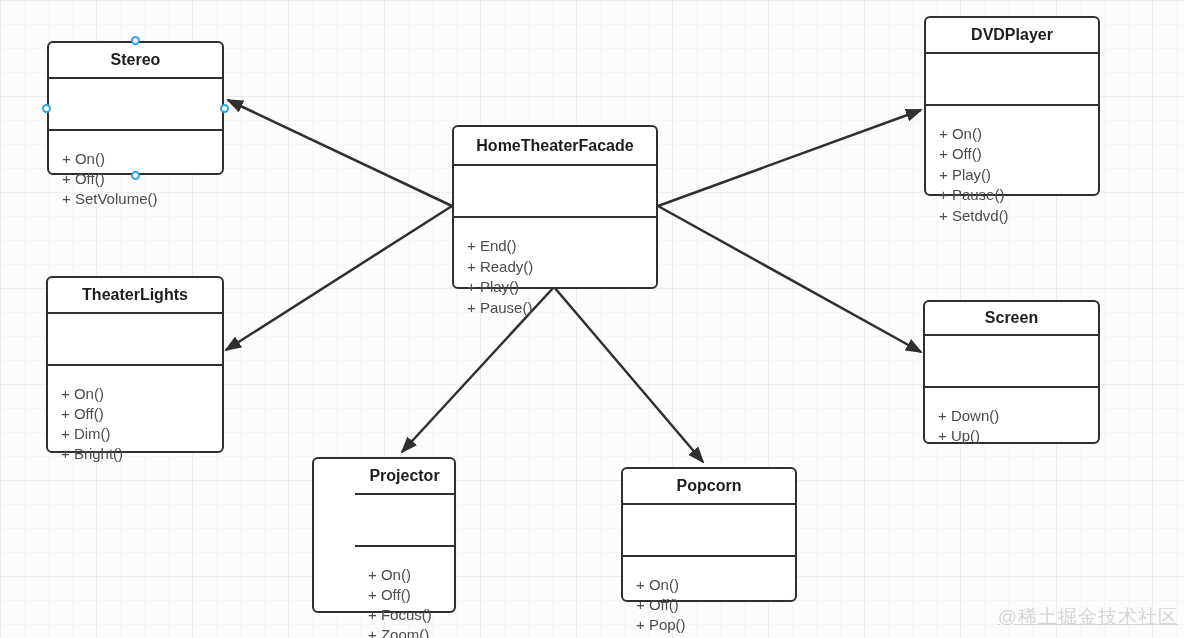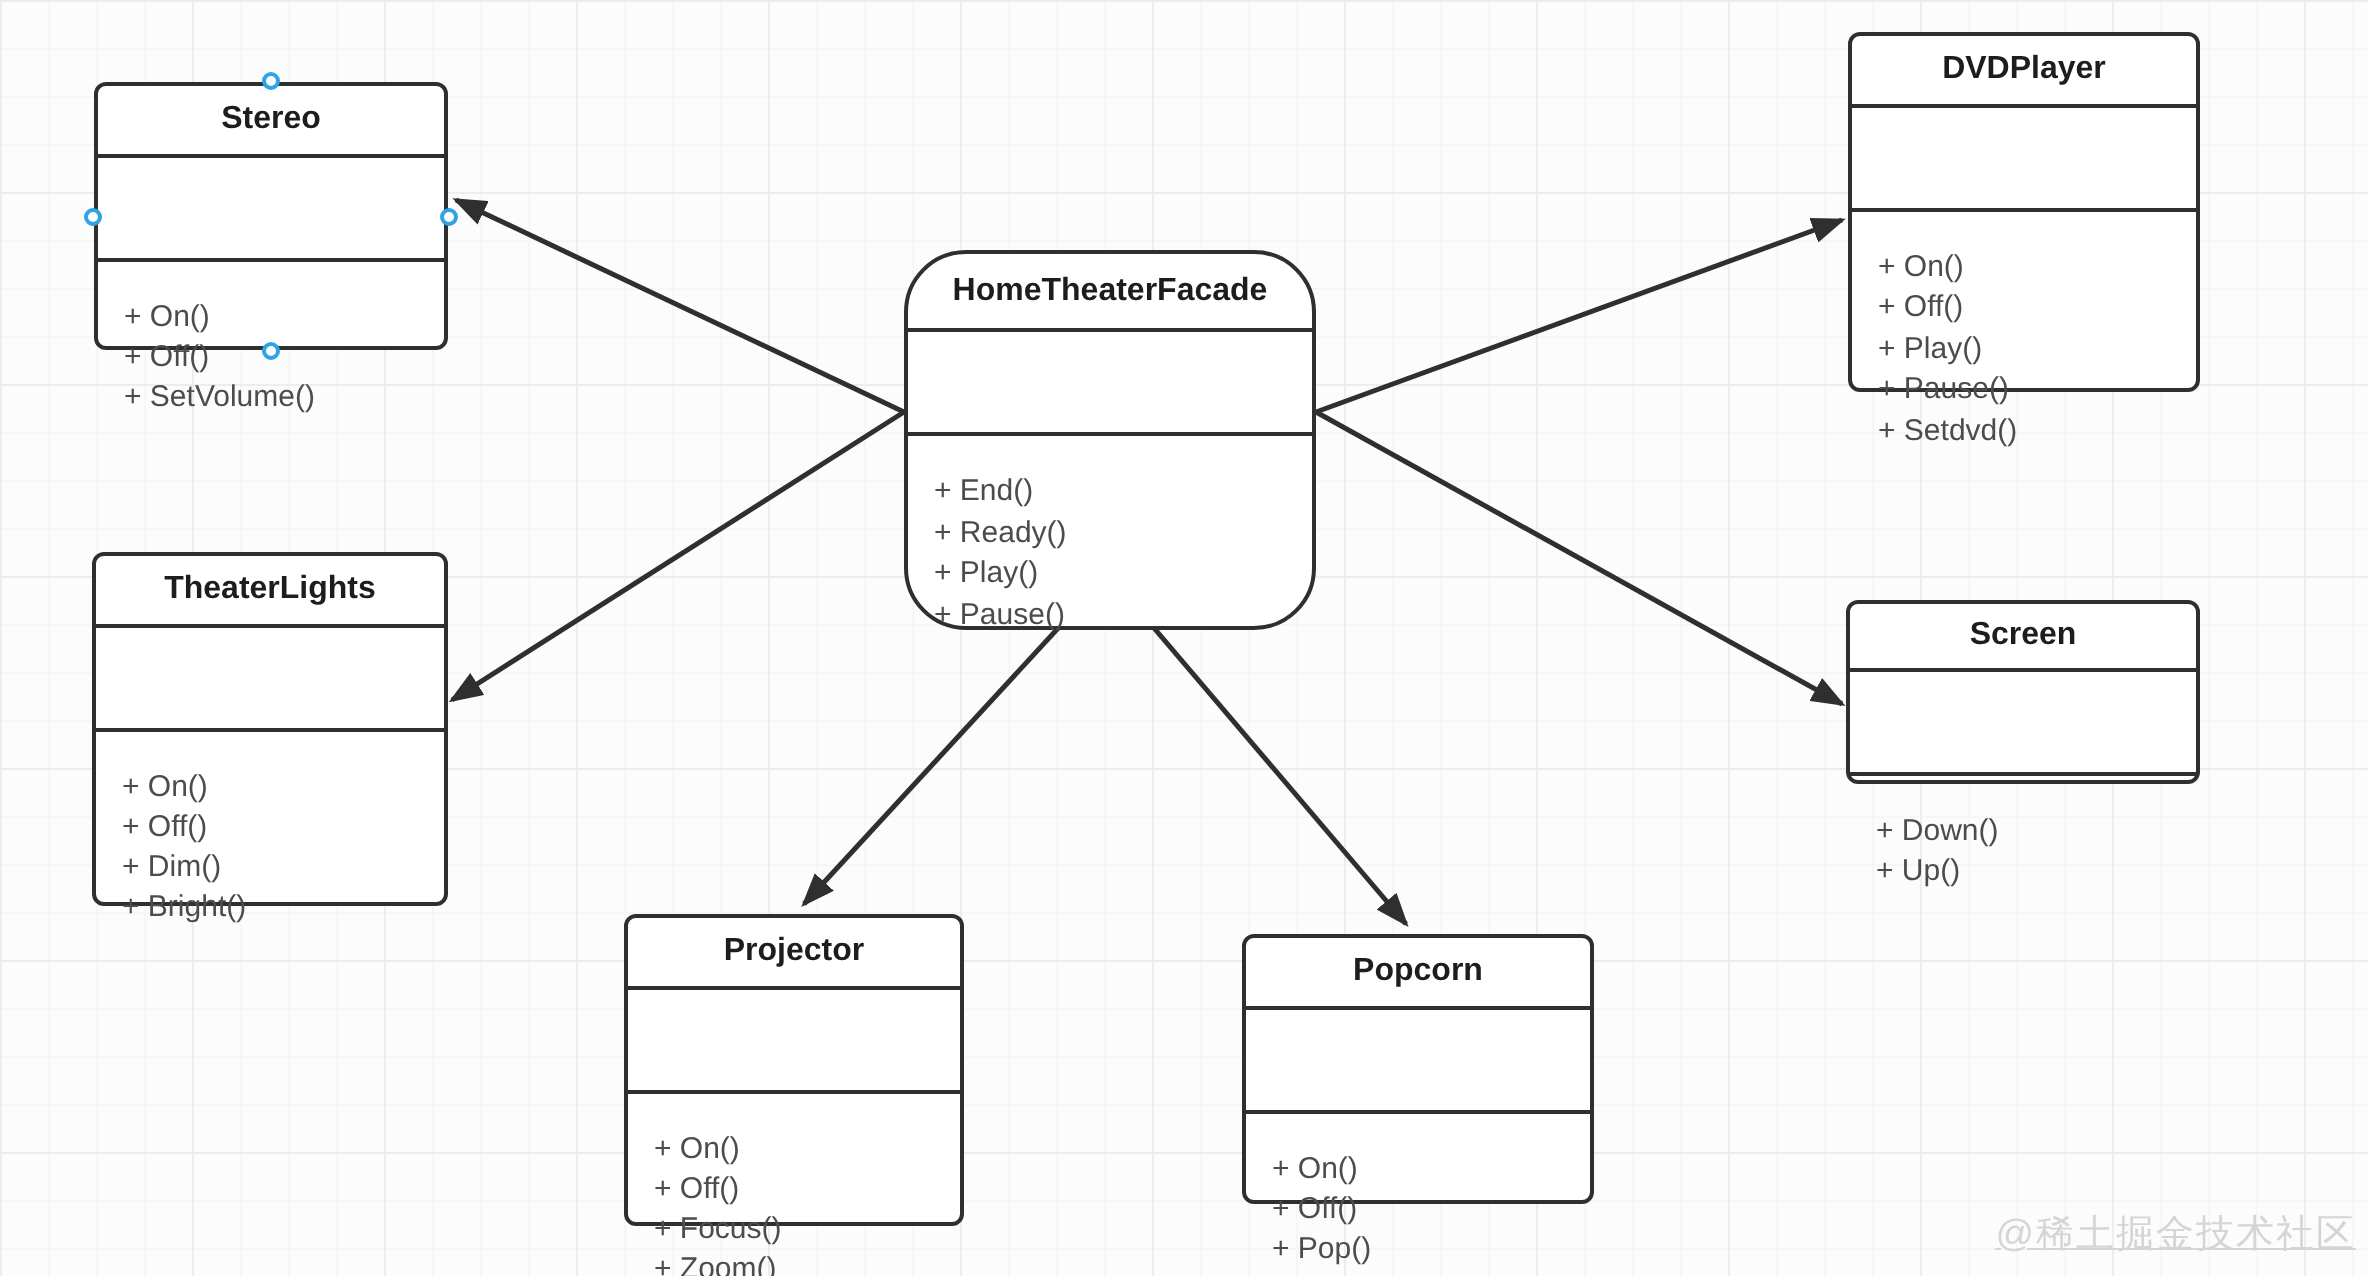--- a/index.html
+++ b/index.html
@@ -43,28 +43,28 @@
   .uml-methods{
     flex:1 1 auto;
     padding:4px 6px 2px 13px;
     font-size:15px;color:#4c4c4c;
   }
   .uml-method{line-height:20px;white-space:nowrap;}
 
   
   .box-stereo{left:47px;top:41px;width:177px;height:134px;}
   .box-theater-lights{left:46px;top:276px;width:178px;height:177px;}
-  .box-facade{left:452px;top:125px;width:206px;height:190px;border-radius:31px;}
+  .box-facade{left:452px;top:125px;width:206px;height:164px;}
   .box-facade .uml-title{height:37px;line-height:37px;}
   .box-facade .uml-method{line-height:20.5px;}
   .box-dvd-player{left:924px;top:16px;width:176px;height:180px;}
   .box-dvd-player .uml-method{line-height:20.4px;}
-  .box-screen{left:923px;top:300px;width:177px;height:92px;}
+  .box-screen{left:923px;top:300px;width:177px;height:144px;}
   .box-screen .uml-title{height:32px;line-height:32px;}
-  .box-projector{left:312px;top:457px;width:170px;height:156px;}
+  .box-projector{left:312px;top:457px;width:144px;height:156px;padding-left:41px;}
   .box-popcorn{left:621px;top:467px;width:176px;height:135px;}
 
   
   .handle{
     position:absolute;
     width:9px;height:9px;
     background:#ffffff;
     border:2px solid #2fa3e6;
     border-radius:50%;
     box-sizing:border-box;

